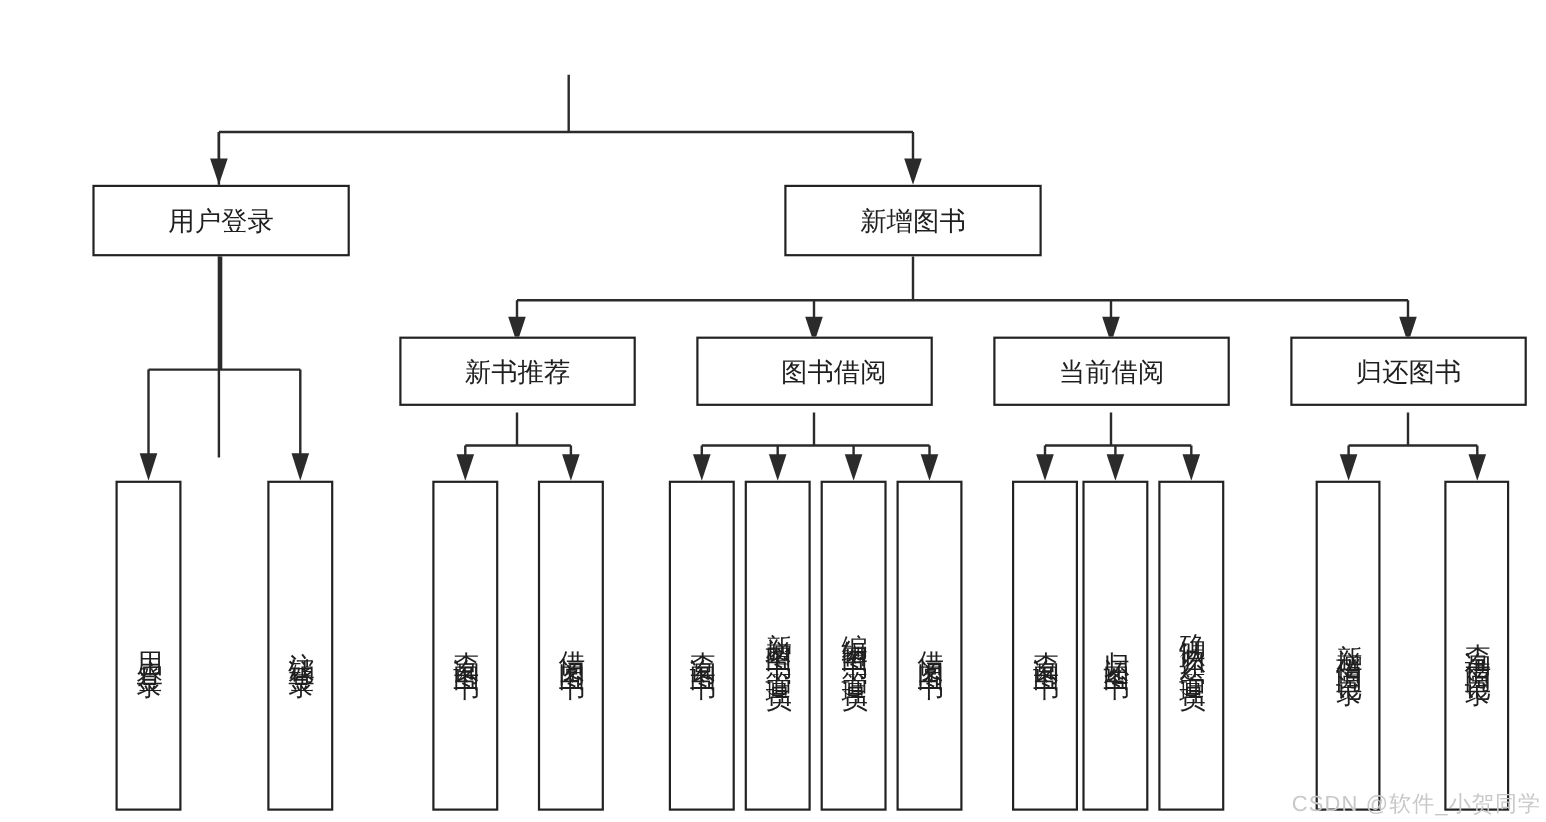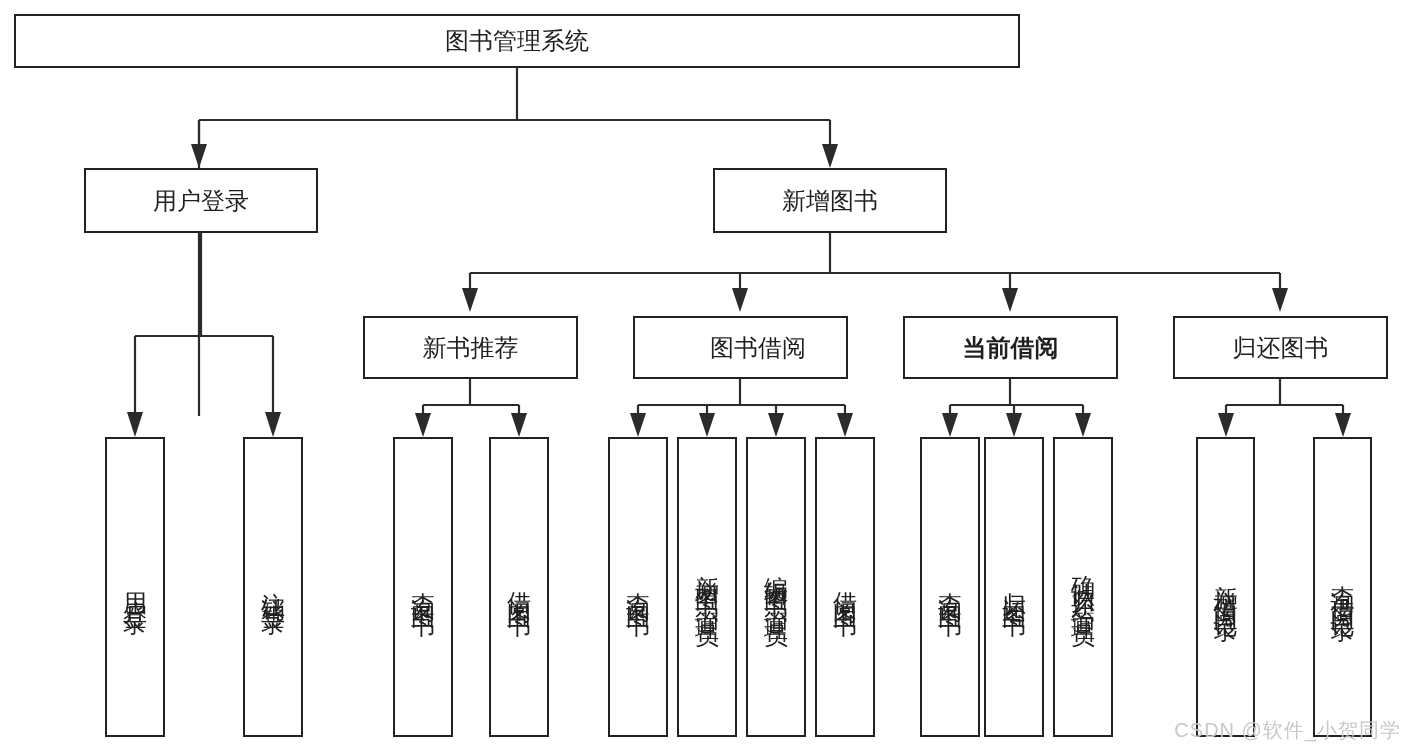--- a/index.html
+++ b/index.html
@@ -25,21 +25,21 @@
     box-sizing:border-box;
     border:2px solid var(--border);
     background:var(--bg);
     display:flex;align-items:center;justify-content:center;
     color:var(--text);
     font-size:24px;
     white-space:nowrap;
   }
   .node.root{left:14px;top:14px;width:1006px;height:54px;}
   .node.lvl2{top:168px;width:234px;height:65px;}
-  .node.lvl3{top:316px;width:215px;height:63px;}
+  .node.lvl3{top:306px;width:215px;height:63px;}
   .node.leaf{
     top:437px;width:60px;height:300px;
     writing-mode:vertical-rl;
     text-orientation:mixed;
     letter-spacing:7px;
     white-space:normal;
     line-height:1;
   }
   .watermark{
     position:absolute;
@@ -100,28 +100,27 @@
       <polygon points="1075,413 1091,413 1083,437"></polygon>
     </g>
 
     <g>
       <path d="M1280 375 V405 M1226 405 H1343 M1226 405 V414 M1343 405 V414"></path>
       <polygon points="1218,413 1234,413 1226,437"></polygon>
       <polygon points="1335,413 1351,413 1343,437"></polygon>
     </g>
   </svg>
 
-  <div class="node root">图书管理系统</div>
 
   <div class="node lvl2" style="left:84px;">用户登录</div>
   <div class="node lvl2" style="left:713px;">新增图书</div>
 
   <div class="node lvl3" style="left:363px;">新书推荐</div>
   <div class="node lvl3" style="left:633px;padding-left:35px;">图书借阅</div>
-  <div class="node lvl3" style="left:903px;font-weight:bold;">当前借阅</div>
+  <div class="node lvl3" style="left:903px;">当前借阅</div>
   <div class="node lvl3" style="left:1173px;">归还图书</div>
 
   <div class="node leaf" style="left:105px;">用户登录</div>
   <div class="node leaf" style="left:243px;">注销登录</div>
 
   <div class="node leaf" style="left:393px;">查询图书</div>
   <div class="node leaf" style="left:489px;">借阅图书</div>
 
   <div class="node leaf" style="left:608px;">查询图书</div>
   <div class="node leaf" style="left:677px;">新增图书（管理员）</div>

